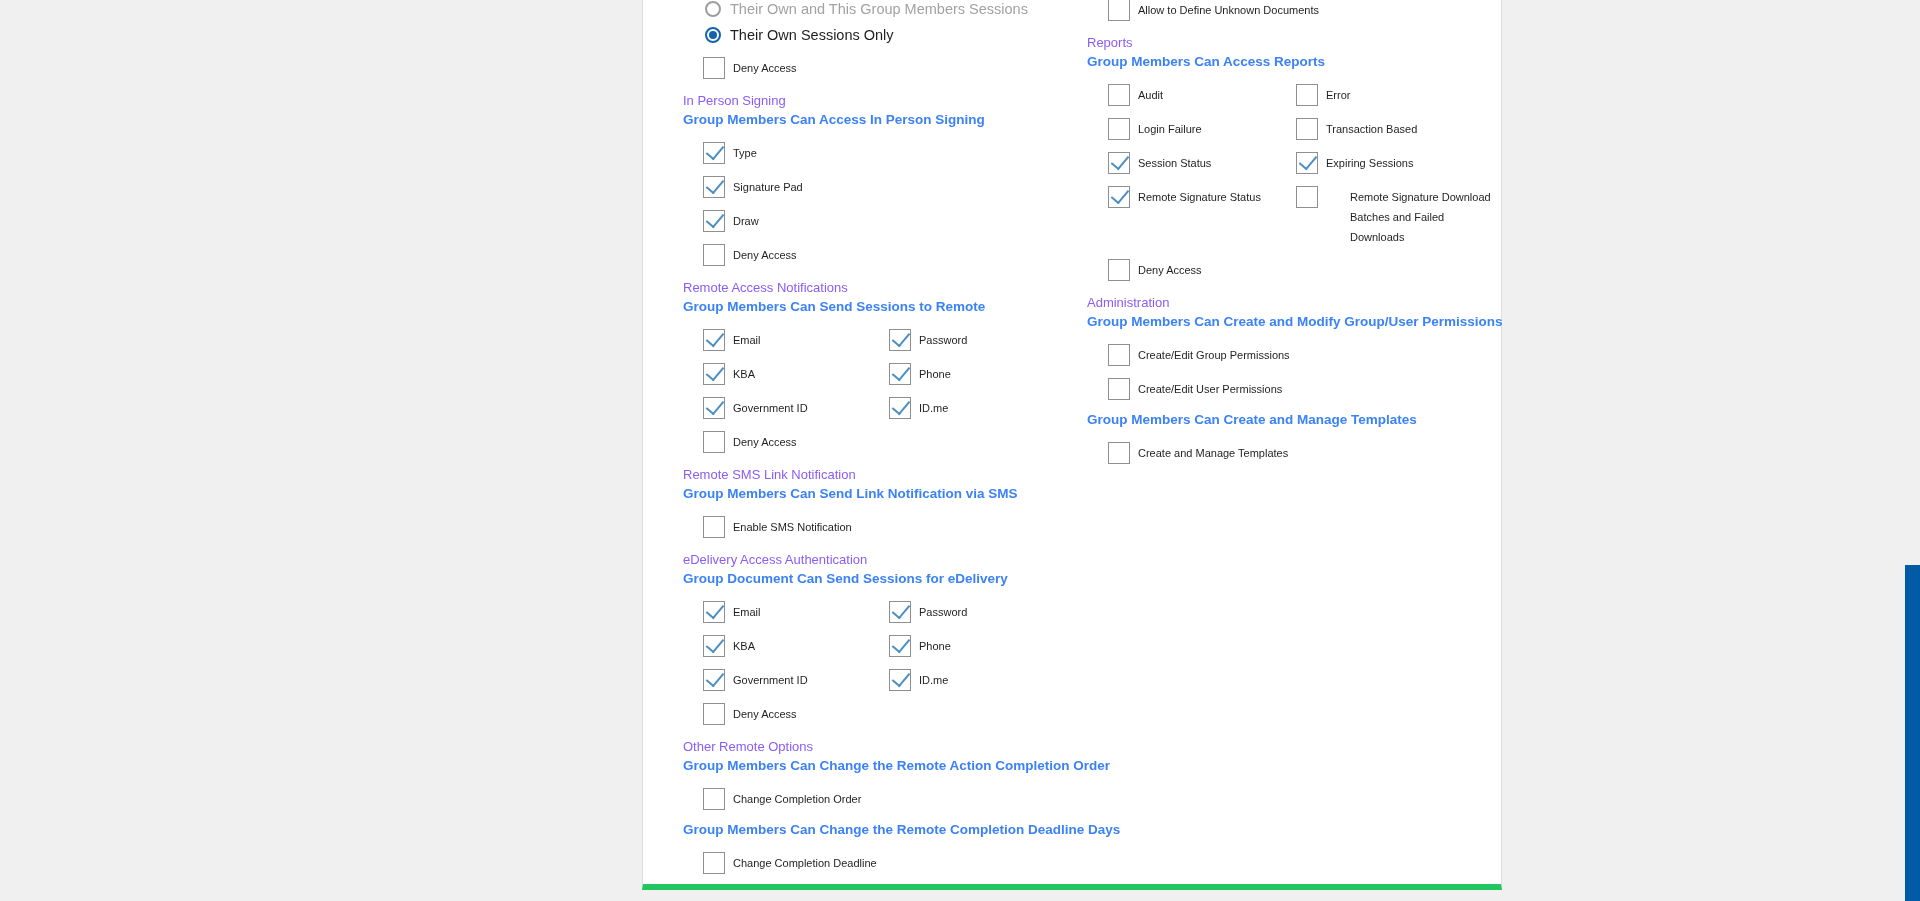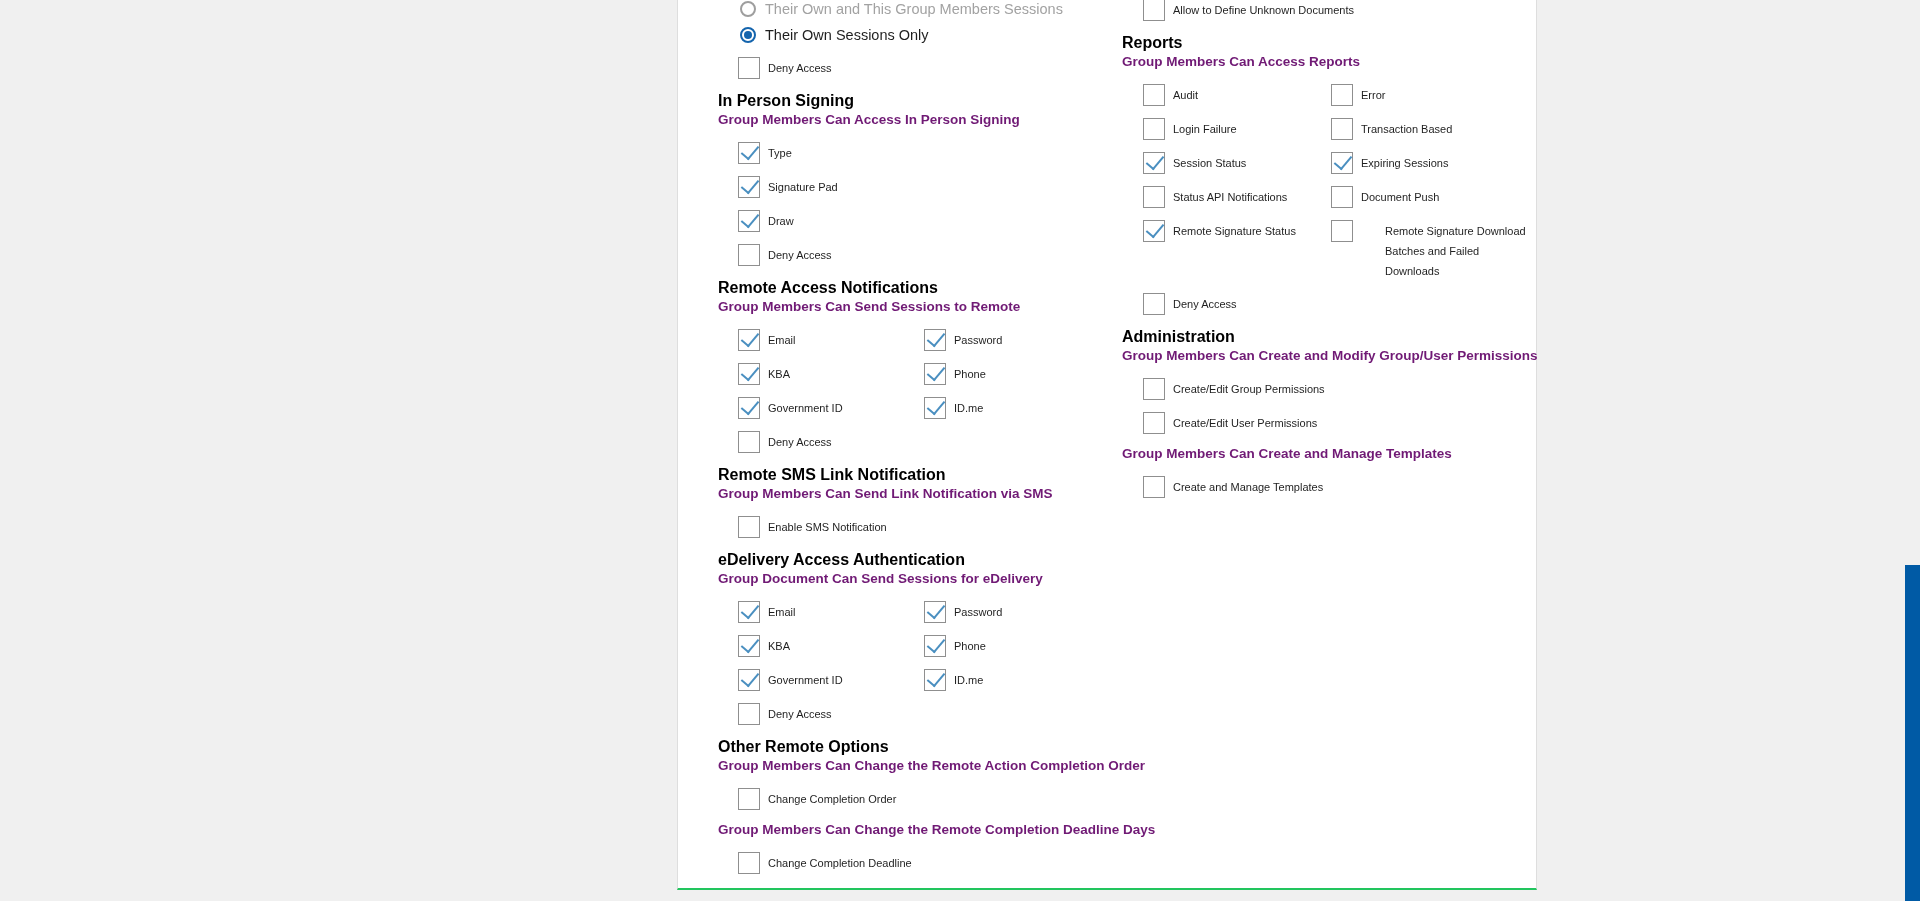--- a/index.html
+++ b/index.html
@@ -4,35 +4,35 @@
 <style>
   * { margin:0; padding:0; box-sizing:border-box; }
   html,body { width:1920px; height:901px; overflow:hidden; }
   body {
     font-family:"Liberation Sans", sans-serif;
     background:var(--bg,#F0F0F0);
     position:relative;
     color:#1F1F1F;
   }
   .panel {
-    position:absolute; left:677px; top:0; width:860px; height:890px;
+    position:absolute; left:642px; top:0; width:860px; height:890px;
     background:var(--panel,#FFFFFF);
-    border-left:1px solid #DEDEDE; border-right:1px solid #DEDEDE; border-bottom:2px solid #22c55e;
+    border-left:1px solid #DEDEDE; border-right:1px solid #DEDEDE; border-bottom:6px solid #22c55e;
   }
   .col { position:absolute; top:0; }
   .col-left  { left:40px;  width:400px; }
   .col-right { left:444px; width:420px; }
 
   
   .sec-heading {
-    font-size:16px; line-height:20px; font-weight:700; color:#000000;
+    font-size:13px; line-height:20px; font-weight:400; color:#8b5cf6;
     margin:1px 0 0 0; white-space:nowrap;
   }
   .sec-sub {
-    font-size:13.5px; line-height:16px; font-weight:700; color:#701a75;
+    font-size:13.5px; line-height:16px; font-weight:700; color:#3b82f6;
     margin:1px 0 14px 0; white-space:nowrap;
   }
   .sec-sub.again { margin-top:8px; }
 
   
   .radio-row { display:flex; align-items:center; height:22px; margin:0 0 4px 22px; }
   .radio-row.first { margin-top:-2px; }
   .radio {
     position:relative; width:16px; height:16px; flex:none;
     border:2px solid #9E9E9E; border-radius:50%; background:#fff;
@@ -237,30 +237,20 @@
     <div class="cb-row">
       <div class="cb-item c1">
         <span class="cb checked"></span>
         <span class="cb-label">Session Status</span>
       </div>
       <div class="cb-item">
         <span class="cb checked"></span>
         <span class="cb-label">Expiring Sessions</span>
       </div>
     </div>
-    <div class="cb-row">
-      <div class="cb-item c1">
-        <span class="cb"></span>
-        <span class="cb-label">Status API Notifications</span>
-      </div>
-      <div class="cb-item">
-        <span class="cb"></span>
-        <span class="cb-label">Document Push</span>
-      </div>
-    </div>
     <div class="cb-row tall">
       <div class="cb-item c1">
         <span class="cb checked"></span>
         <span class="cb-label">Remote Signature Status</span>
       </div>
       <div class="cb-item" style="align-items:flex-start;">
         <span class="cb"></span>
         <span class="cb-label wrap">Remote Signature Download Batches and Failed Downloads</span>
       </div>
     </div>

